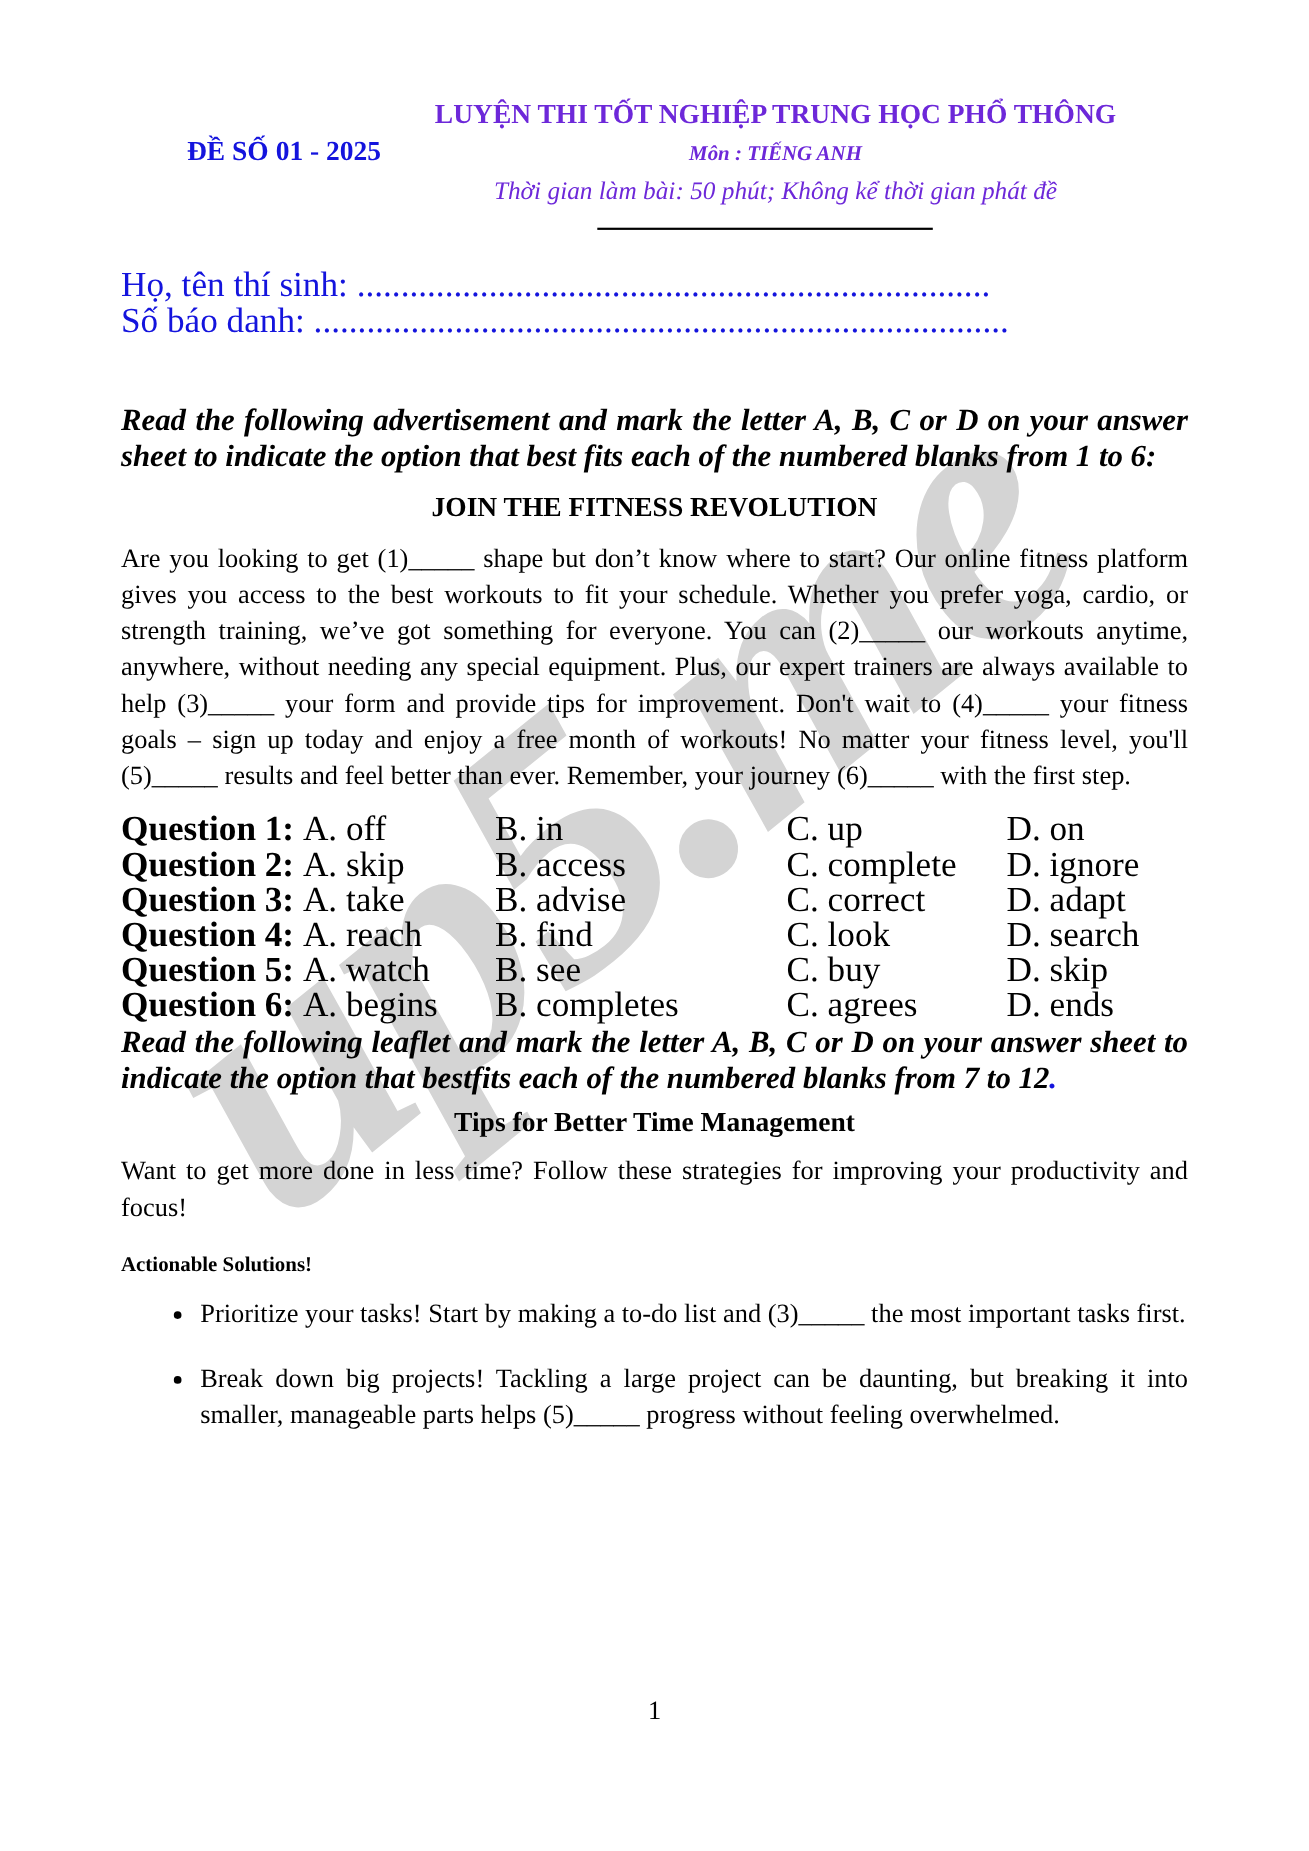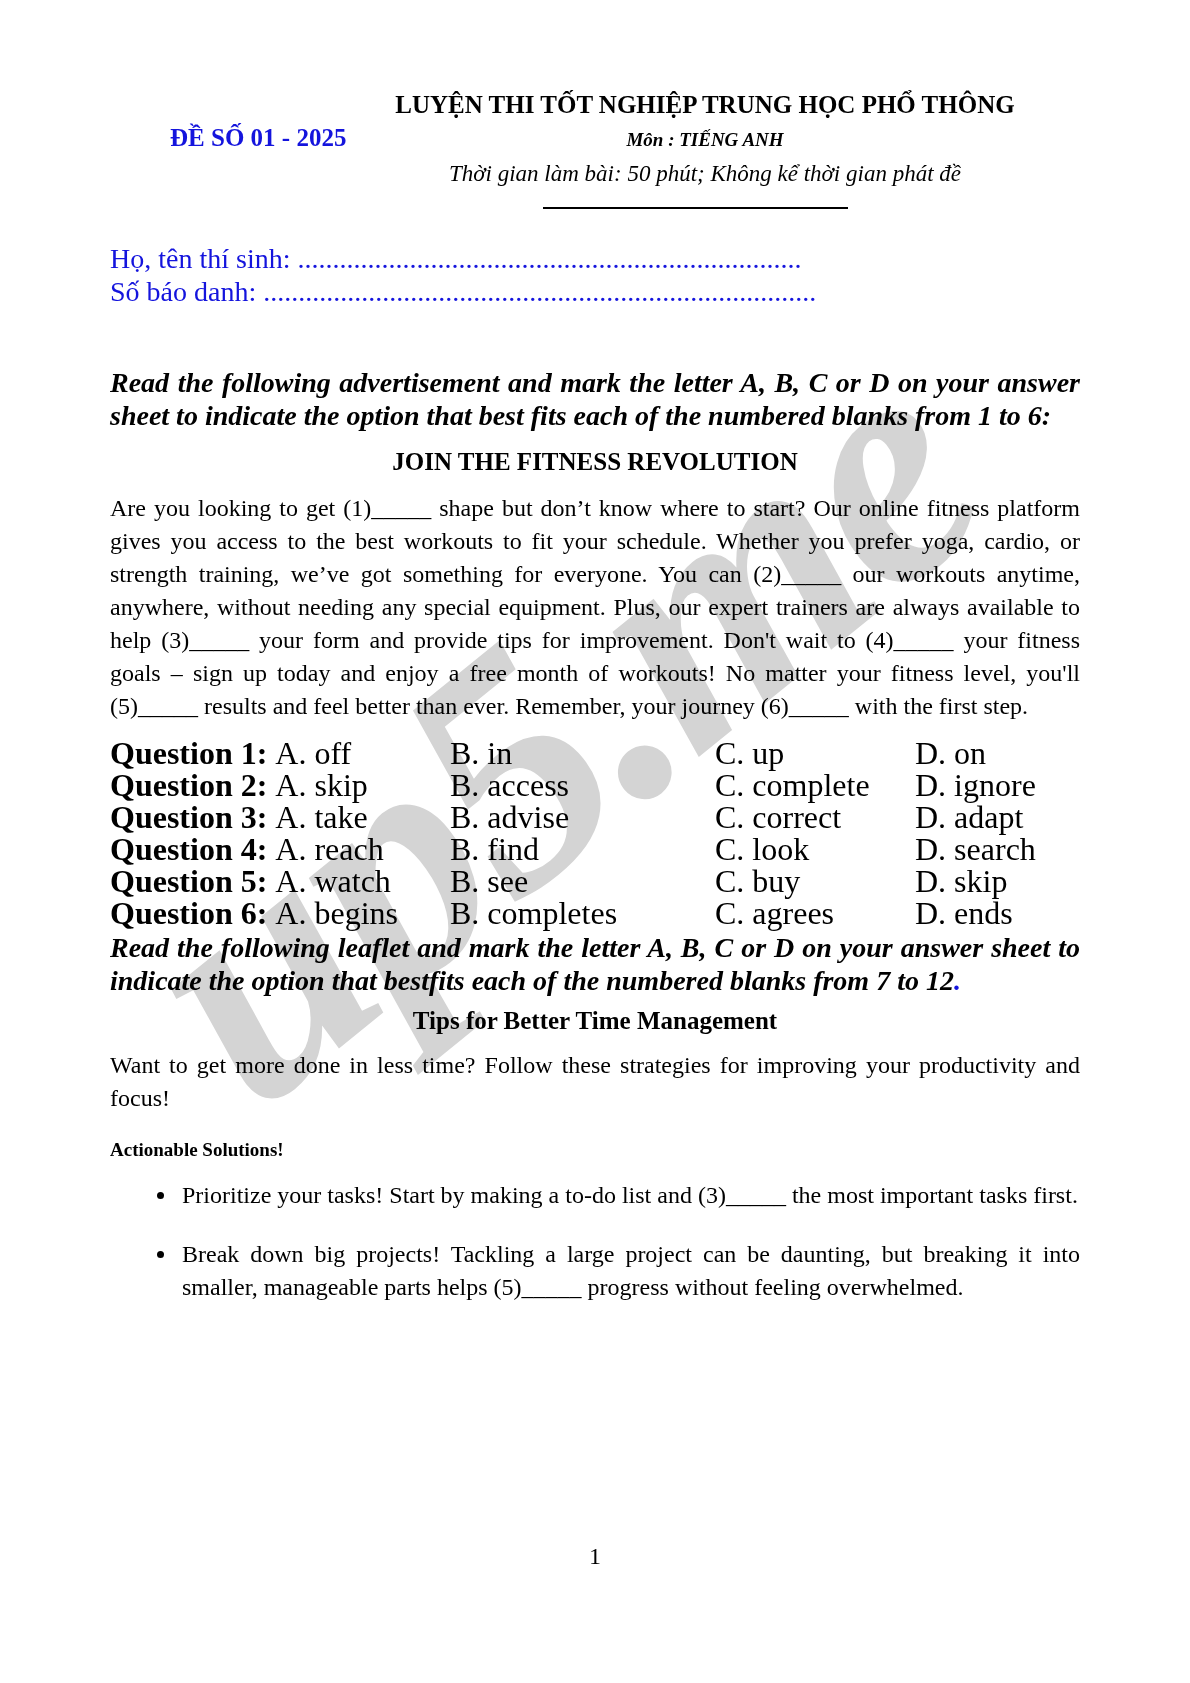--- a/index.html
+++ b/index.html
@@ -17,28 +17,28 @@
     font-size:330px; font-style:italic; font-weight:bold;
     color:#d4d4d4; white-space:nowrap;
     z-index:0; letter-spacing:-8px;
     font-family:"Liberation Serif","DejaVu Serif",serif;
   }
   .content { position:relative; z-index:1; padding:90px 110px 0 110px; width:970px; }
 
   
   .header { position:relative; height:122px; }
   .exam-code { position:absolute; left:60px; top:34px; color:#1414dd; font-weight:bold; font-size:25px; }
-  .header-center { position:absolute; left:215px; top:0; width:760px; text-align:center; color:#000000; }
+  .header-center { position:absolute; left:215px; top:0; width:760px; text-align:center; color:#6d28d9; }
   .h-line1 { font-weight:bold; font-size:25px; line-height:30px; }
   .h-line2 { font-weight:bold; font-size:19px; line-height:30px; margin-top:5px;font-style:italic; }
   .h-line3 { font-style:italic; font-size:23px; line-height:28px; margin-top:5px; }
   .header-divider { position:absolute; left:433px; top:117px; width:305px; height:2px; background:#000; }
 
   
-  .student { margin-top:30px; color:#1414dd; font-size:28px; line-height:33px; }
+  .student { margin-top:30px; color:#1414dd; font-size:32px; line-height:33px; }
 
   
   .instr { font-weight:bold; font-style:italic; font-size:28px; line-height:33px; text-align:justify; }
   .instr1 { margin-top:58px; }
   .instr2 { margin-top:2px; }
   .blue-period { color:#1414dd; }
   .center-head { text-align:center; font-weight:bold; font-size:25px; }
   .h-fitness { margin-top:16px; margin-bottom:16px; }
   .h-tips { margin-top:10px; margin-bottom:14px; }
   .passage, .para { font-size:24px; line-height:33px; text-align:justify; }

